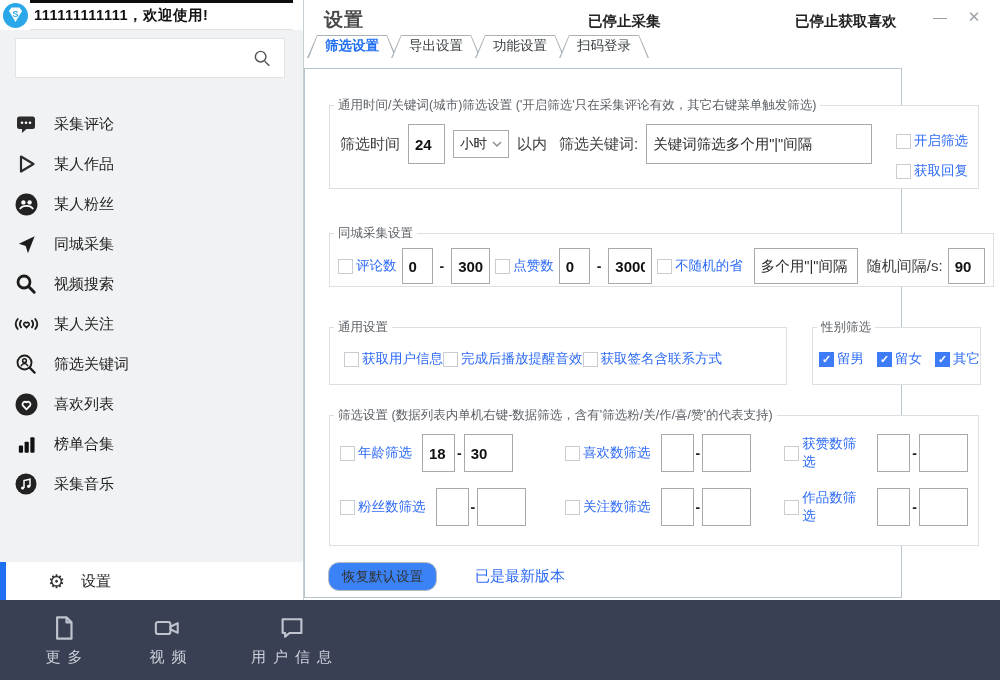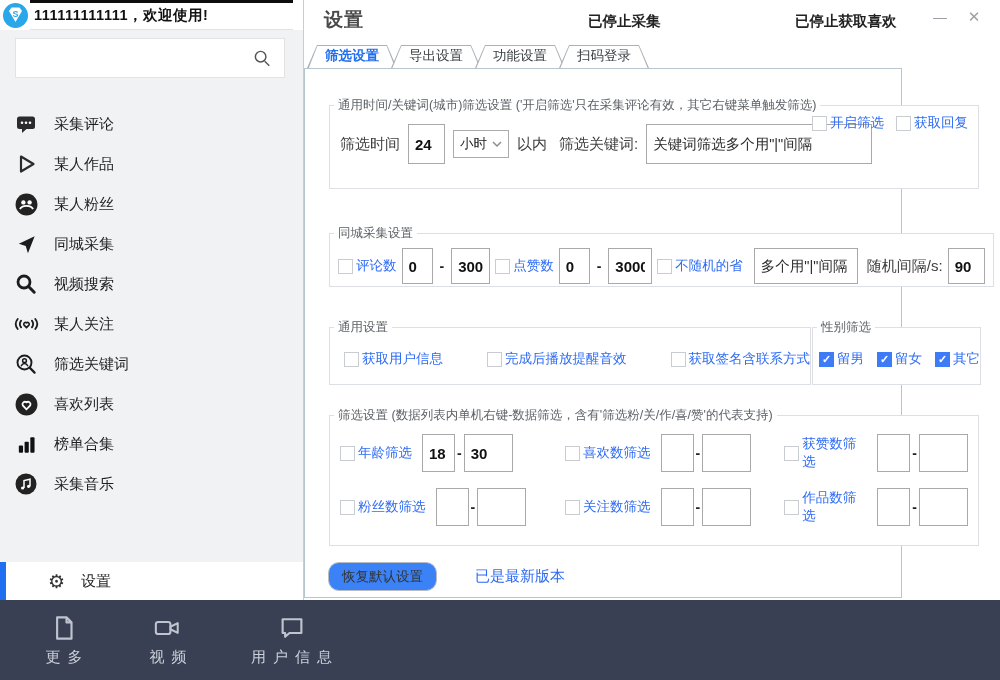--- a/index.html
+++ b/index.html
@@ -28,63 +28,63 @@
   .settings-item .mi-label { margin-left:16px; font-size:15px; color:#1f1f1f; }
 
   
   .main-title { position:absolute; left:324px; top:7px; font-size:19px; font-weight:bold; color:#4a4a4a; letter-spacing:1px; }
   .status-a { position:absolute; left:588px; top:12px; font-size:14.5px; font-weight:600; color:#222; }
   .status-b { position:absolute; left:795px; top:12px; font-size:14.5px; font-weight:600; color:#222; }
   .win-min { position:absolute; left:928px; top:6px; width:24px; height:22px; color:#9aa0a6; font-size:14px; text-align:center; line-height:22px; cursor:default; }
   .win-close { position:absolute; left:962px; top:6px; width:24px; height:22px; color:#9aa0a6; font-size:15px; text-align:center; line-height:22px; cursor:default; }
 
   
-  .tabs { position:absolute; left:307px; top:45px; height:23px; display:flex; z-index:3;justify-content:flex-end; }
+  .tabs { position:absolute; left:307px; top:35px; height:23px; display:flex; z-index:3;justify-content:flex-end; }
   .tab { position:relative; height:23px; margin-right:-6px; cursor:default; }
   .tab .shape { position:absolute; inset:0; clip-path:polygon(10px 0, calc(100% - 10px) 0, 100% 100%, 0 100%); background:#aab1b7; }
   .tab .shape::after { content:""; position:absolute; left:1.4px; right:1.4px; top:1px; bottom:0; clip-path:polygon(9px 0, calc(100% - 9px) 0, 100% 100%, 0 100%); background:#fff; }
   .tab .t-label { position:relative; z-index:2; display:block; padding:0 18px; line-height:22px; font-size:13.5px; color:#3c4043; }
   .tab.active .shape::after { bottom:-1px; }
   .tab.active .t-label { color:#1f6ff0; font-weight:bold; }
 
   
   .panel { position:absolute; left:304px; top:68px; width:598px; height:530px; background:#fff; border:1px solid #b7c6cd; z-index:1; }
   fieldset { position:absolute; border:1px solid #dcdfe4; background:#fff; }
   legend { font-size:12.5px; color:#5c6166; padding:0 4px; margin-left:4px; white-space:nowrap; }
   .fs-a { left:24px; top:28px; width:650px; height:92px; }
   .fs-b { left:24px; top:156px; width:646px; height:62px; }
   .fs-c { left:24px; top:250px; width:458px; height:66px; }
   .fs-d { left:507px; top:250px; width:168px; height:66px; }
   .fs-e { left:24px; top:338px; width:650px; height:139px; }
 
   .frow { display:flex; align-items:center; }
   .fs-a .frow { padding:10px 10px 0 10px; gap:8px; }
   .fs-b .frow { padding:6px 8px 0 8px; gap:5px; }
-  .fs-c .frow { padding:14px 0 0 14px; gap:44px; }
+  .fs-c .frow { padding:14px 0 0 14px; }
   .fs-d .frow { padding:14px 0 0 6px; gap:13px; }
   .fs-e .rows { display:flex; flex-direction:column; gap:16px; padding:10px 10px 0 10px; }
   .fs-e .frow { gap:0; }
 
   .lbl { font-size:15px; color:#404040; white-space:nowrap; }
   .dash { font-size:14px; font-weight:bold; color:#222; padding:0 2px; }
   input.box { border:1px solid #a9a9a9; background:#fff; font-family:inherit; font-size:15px; font-weight:bold; color:#111; text-align:left; padding:0 6px; outline:none; }
   input.ph { font-weight:normal; font-size:14.5px; color:#222; }
   input.ph::placeholder { color:#2b2b2b; opacity:1; }
   .h40 { height:40px; } .h36 { height:36px; } .h38 { height:38px; }
 
   .selectbox { width:56px; height:28px; border:1px solid #ababab; display:flex; align-items:center; justify-content:space-between; padding:0 6px; background:#fff; cursor:default; }
   .selectbox .sel-val { font-size:13.5px; color:#222; }
 
   .cbrow { display:flex; align-items:center; white-space:nowrap; cursor:default; }
   .cb { width:15px; height:15px; border:1px solid #c9ccd1; background:#fff; display:inline-flex; align-items:center; justify-content:center; flex:0 0 auto; }
   .cb.on { background:#3d7bf7; border-color:#3d7bf7; }
   .cb.on::after { content:"✓"; color:#fff; font-size:11px; font-weight:bold; line-height:1; }
   .cb-label { font-size:13.5px; color:#2e6bf5; margin-left:3px; }
 
-  .fs-a .right-checks { position:absolute; right:10px; top:0; display:flex; flex-direction:row; gap:12px; }
+  .fs-a .right-checks { position:absolute; right:10px; top:18px; display:flex; flex-direction:column; gap:12px; }
 
   .rg { display:flex; align-items:center; }
   .rg .cb-label { margin-right:10px; }
   .rg input.min { width:33px; } .rg input.max { width:49px; }
   .rg1 { width:228px; } .rg2 { width:222px; }
 
   .actions { position:absolute; left:328px; top:562px; display:flex; align-items:center; gap:38px; z-index:2; }
   .btn { height:29px; padding:0 13px; background:#3b82f6; border:1px solid #b9bdc2; border-radius:11px; font-size:13.5px; color:#333; font-family:inherit; cursor:default; }
   .version { font-size:15px; color:#2e6bf5; cursor:default; }
 

